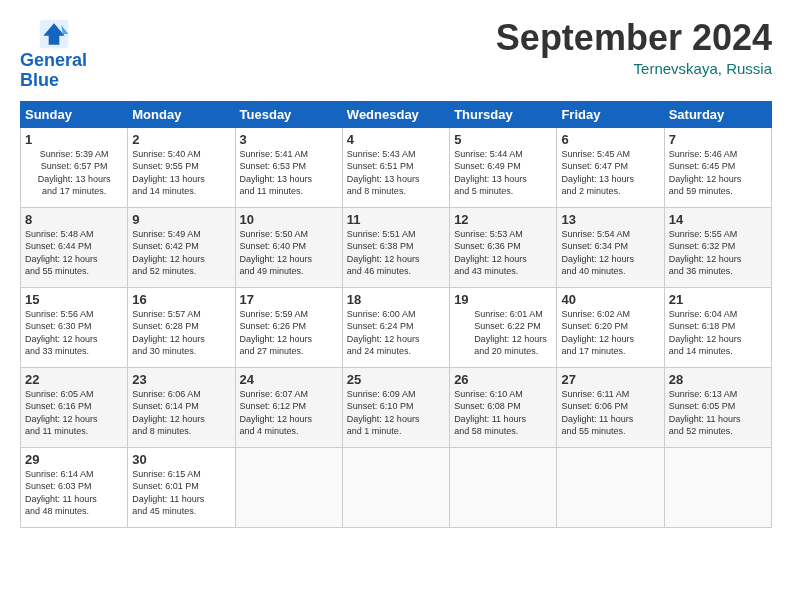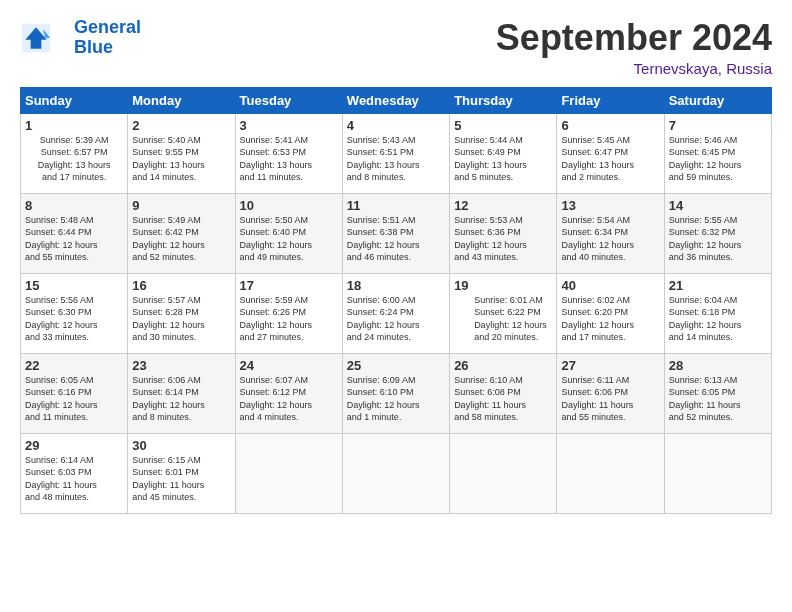--- a/index.html
+++ b/index.html
@@ -15,21 +15,22 @@
     }
     .header {
       display: flex;
       align-items: flex-start;
       justify-content: space-between;
       margin-bottom: 10px;
     }
     .logo {
       display: flex;
       align-items: center;
-      gap: 22px;
+      gap: 1px;
+      flex-direction: column;
     }
     .logo-text {
       font-size: 18px;
       font-weight: bold;
       color: #333;
       line-height: 1.1;
     }
     .logo-text span {
       color: #1565c0;
     }
@@ -41,21 +42,21 @@
       text-align: right;
     }
     .month-title {
       font-size: 36px;
       font-weight: bold;
       color: #333;
       line-height: 1.1;
     }
     .location {
       font-size: 15px;
-      color: #4c1d95;
+      color: #0f766e;
       margin-top: 2px;
     }
     table {
       width: 100%;
       border-collapse: collapse;
       table-layout: fixed;
     }
     thead tr th {
       background-color: #1565c0;
       color: #fff;

